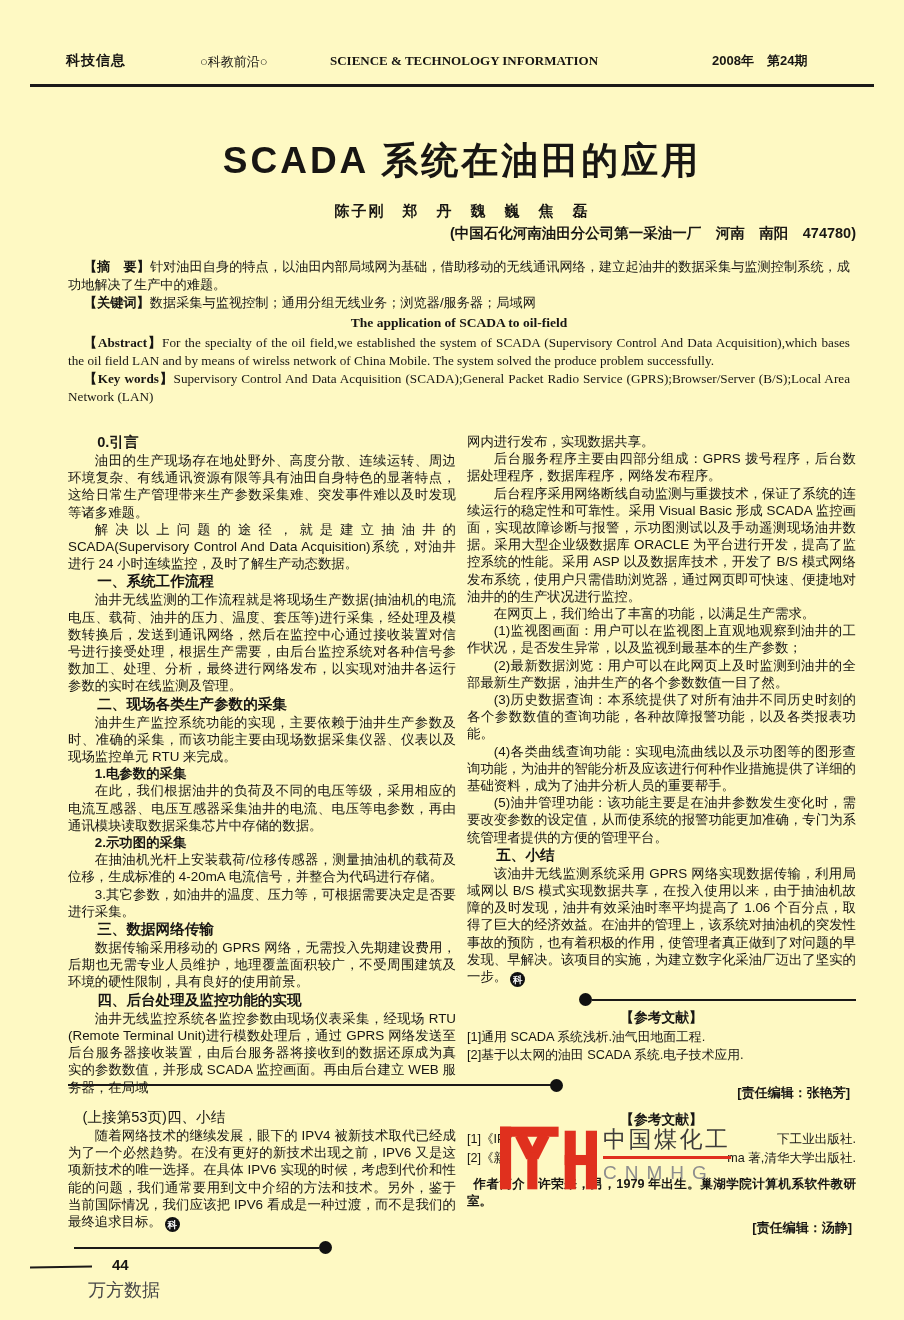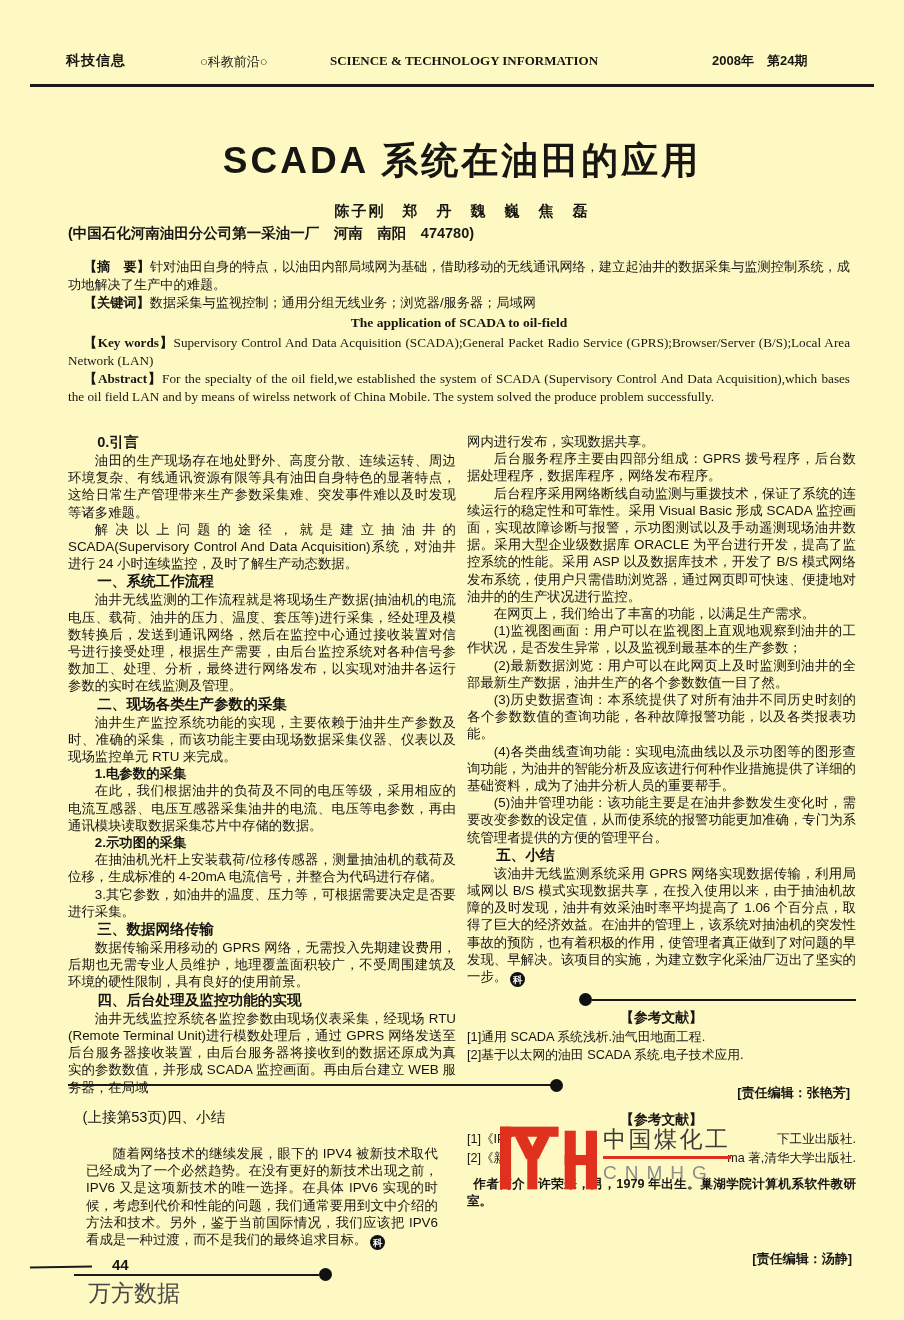--- a/index.html
+++ b/index.html
@@ -10,21 +10,21 @@
   .hdr-col{position:absolute;left:200px;top:53px;font-size:13px;}
   .hdr-en{position:absolute;left:330px;top:53px;font-size:13px;font-weight:bold;
           font-family:"Liberation Serif","DejaVu Serif",serif;}
   .hdr-issue{position:absolute;left:712px;top:52px;font-size:13px;font-weight:bold;}
   .hdr-rule{position:absolute;left:30px;right:30px;top:84px;height:3px;background:#1c1a18;}
   
   .title{position:absolute;left:68px;width:788px;top:136px;text-align:center;
          font-size:37px;font-weight:bold;letter-spacing:3px;}
   .authors{position:absolute;left:68px;width:788px;top:202px;text-align:center;
            font-size:15px;font-weight:bold;letter-spacing:2px;}
-  .affil{position:absolute;left:68px;width:788px;top:224px;text-align:left;
+  .affil{position:absolute;left:68px;width:788px;top:224px;text-align:right;
          font-size:14.5px;font-weight:bold;}
   
   .abs{position:absolute;left:68px;width:782px;top:258px;font-size:13.2px;line-height:18px;
        text-align:justify;}
   .abs p{margin:0;text-indent:1.2em;}
   .abs .lab{font-weight:bold;}
   .abs .entitle{text-align:center;text-indent:0;font-weight:bold;
        font-family:"Liberation Serif","DejaVu Serif",serif;font-size:13.5px;margin:2px 0;}
   .abs .en{font-family:"Liberation Serif","DejaVu Serif",serif;}
   
@@ -46,62 +46,62 @@
   .refhead{font-weight:bold;font-size:13.8px;text-align:center;text-indent:0!important;margin:3px 0 2px 0;}
   .refline{font-size:12.8px;line-height:18px;text-indent:0!important;}
   .editor{font-weight:bold;font-size:13px;text-align:right;text-indent:0!important;margin-top:20px;padding-right:6px;}
   
   .middiv{position:absolute;left:68px;top:1084px;width:484px;height:2px;background:#1c1a18;}
   .mid-dot{position:absolute;left:550px;top:1079px;}
   
   .bcol{position:absolute;top:1108px;width:388px;font-size:13.4px;line-height:17.2px;text-align:justify;}
   .bcolL{left:68px;}
   .bcolR{left:467px;width:389px;}
-  .bcol p{margin:18px;text-indent:2em;}
+  .bcol p{margin:0;text-indent:2em;}
   .bhead{font-weight:normal;font-size:14.6px;line-height:19px;text-indent:1em;}
   .brefline{display:flex;justify-content:space-between;font-size:12.6px;line-height:18.5px;}
   .bio{font-weight:bold;font-size:12.6px;margin-top:9px;text-indent:.5em;}
-  .beditor{font-weight:bold;font-size:13px;text-align:right;margin-top:39px;padding-right:4px;}
+  .beditor{font-weight:bold;font-size:13px;text-align:right;margin-top:8px;padding-right:4px;}
   
   .endmark{display:inline-block;width:15px;height:15px;border-radius:50%;background:#111;
            color:#fff;font-size:9.5px;line-height:15px;text-align:center;text-indent:0;
            vertical-align:-2px;margin-left:3px;font-weight:bold;}
   
   .wm{position:absolute;left:500px;top:1124px;width:280px;height:72px;z-index:5;display:flex;}
   .wm-logo{width:97px;height:64px;flex:none;margin-top:2px;}
   .wm-txt{margin-left:6px;}
   .wm-cn{font-size:23px;color:#3d3b39;letter-spacing:2.5px;white-space:nowrap;}
   .wm-ul{height:3px;background:#e0301e;width:128px;margin-top:1px;}
   .wm-en{font-size:19px;color:#8d8d8d;letter-spacing:8px;margin-top:3px;}
   
   .foot-line{position:absolute;left:30px;top:1266px;width:62px;height:2px;background:#1c1a18;transform:rotate(-1deg);}
   .foot-num{position:absolute;left:112px;top:1256px;font-size:15px;font-weight:bold;}
-  .foot-brand{position:absolute;left:88px;top:1278px;font-size:23px;color:#474747;}
+  .foot-brand{position:absolute;left:88px;top:1278px;font-size:18px;color:#474747;}
 </style>
 </head>
 <body>
 
 <div class="page">
 
   <div class="hdr-cn">科技信息</div>
   <div class="hdr-col">○科教前沿○</div>
   <div class="hdr-en">SCIENCE &amp; TECHNOLOGY INFORMATION</div>
   <div class="hdr-issue">2008年　第24期</div>
   <div class="hdr-rule"></div>
 
   <div class="title">SCADA 系统在油田的应用</div>
   <div class="authors">陈子刚　郑　丹　魏　巍　焦　磊</div>
   <div class="affil">(中国石化河南油田分公司第一采油一厂　河南　南阳　474780)</div>
 
   <div class="abs">
     <p><span class="lab">【摘　要】</span><span>针对油田自身的特点，以油田内部局域网为基础，借助移动的无线通讯网络，建立起油井的数据采集与监测控制系统，成功地解决了生产中的难题。</span></p>
     <p><span class="lab">【关键词】</span><span>数据采集与监视控制；通用分组无线业务；浏览器/服务器；局域网</span></p>
     <p class="entitle">The application of SCADA to oil-field</p>
+    <p class="en"><span class="lab">【Abstract】</span><span>For the specialty of the oil field,we established the system of  SCADA  (Supervisory Control And Data Acquisition),which bases the oil field LAN and by means of wirelss network of China Mobile. The system solved the produce problem successfully.</span></p>
     <p class="en"><span class="lab">【Key words】</span><span>Supervisory Control And Data Acquisition  (SCADA);General Packet Radio Service  (GPRS);Browser/Server  (B/S);Local Area Network (LAN)</span></p>
-    <p class="en"><span class="lab">【Abstract】</span><span>For the specialty of the oil field,we established the system of  SCADA  (Supervisory Control And Data Acquisition),which bases the oil field LAN and by means of wirelss network of China Mobile. The system solved the produce problem successfully.</span></p>
   </div>
 
   <div class="col colL">
     <div class="h1">0.引言</div>
     <p>油田的生产现场存在地处野外、高度分散、连续运转、周边环境复杂、有线通讯资源有限等具有油田自身特色的显著特点，这给日常生产管理带来生产参数采集难、突发事件难以及时发现等诸多难题。</p>
     <p>解决以上问题的途径，就是建立抽油井的 SCADA(Supervisory Control And Data Acquisition)系统，对油井进行 24 小时连续监控，及时了解生产动态数据。</p>
     <div class="h1">一、系统工作流程</div>
     <p>油井无线监测的工作流程就是将现场生产数据(抽油机的电流电压、载荷、油井的压力、温度、套压等)进行采集，经处理及模数转换后，发送到通讯网络，然后在监控中心通过接收装置对信号进行接受处理，根据生产需要，由后台监控系统对各种信号参数加工、处理、分析，最终进行网络发布，以实现对油井各运行参数的实时在线监测及管理。</p>
     <div class="h1">二、现场各类生产参数的采集</div>
     <p>油井生产监控系统功能的实现，主要依赖于油井生产参数及时、准确的采集，而该功能主要由现场数据采集仪器、仪表以及现场监控单元 RTU 来完成。</p>

